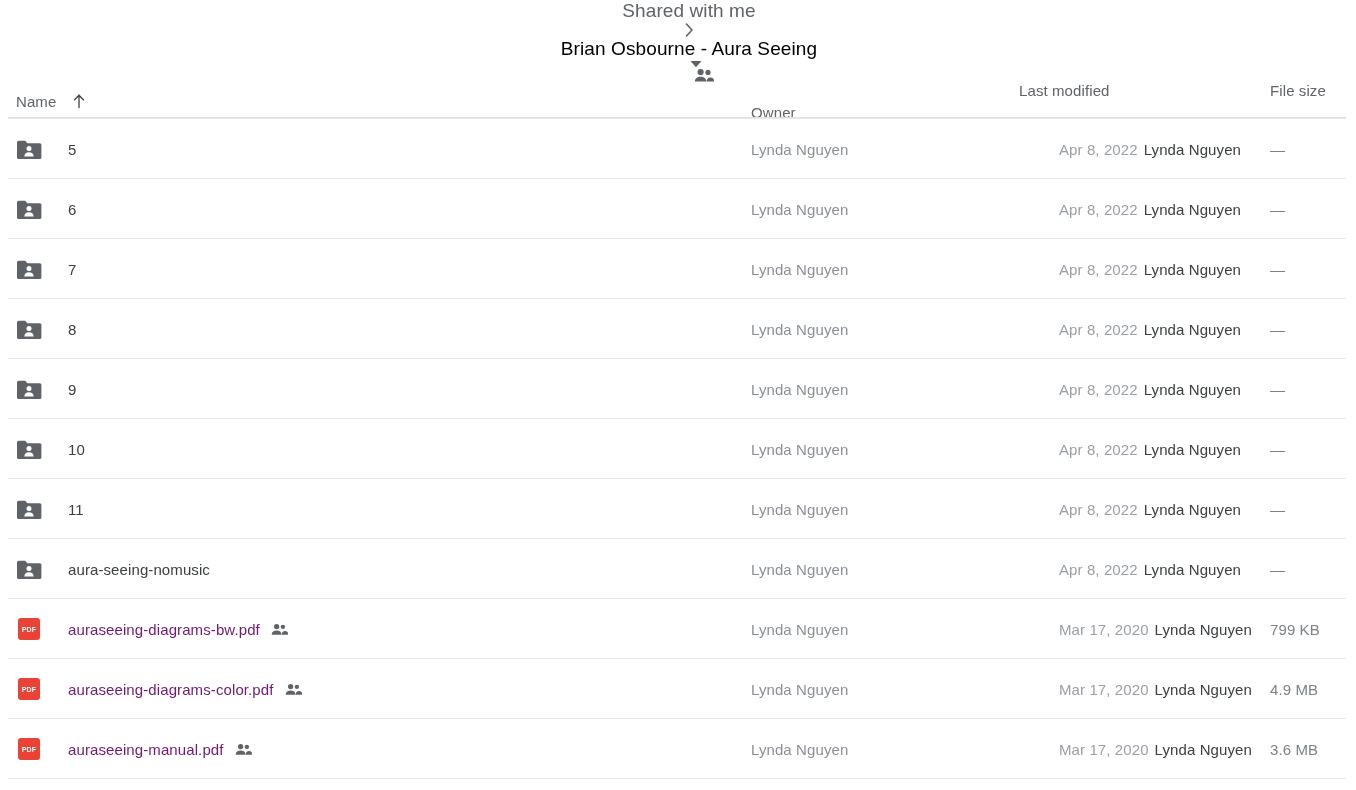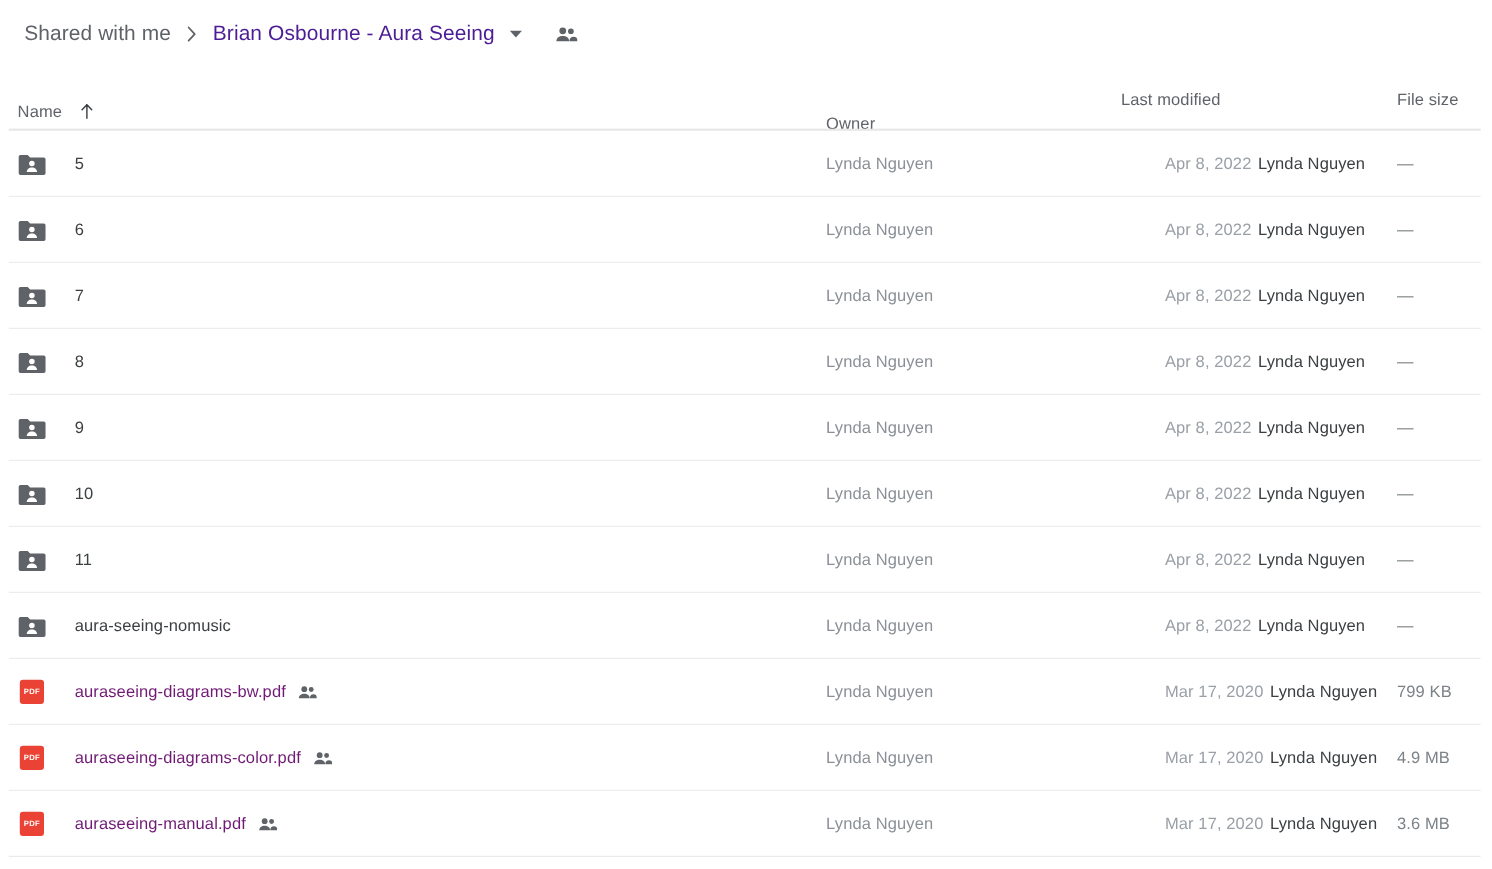--- a/index.html
+++ b/index.html
@@ -11,38 +11,39 @@
     overflow: hidden;
   }
 
   
   .breadcrumb-bar {
     height: 62px;
     display: flex;
     align-items: center;
     padding-left: 22px;
     background: #ffffff;
+    flex-direction: column;
   }
   .crumb-parent {
     font-size: 19px;
     color: #5f6368;
     letter-spacing: 0.1px;
     white-space: nowrap;
   }
   .crumb-sep {
     margin: 0 13px 0 14px;
     color: #5f6368;
     font-size: 15px;
     line-height: 1;
     display: flex;
     align-items: center;
   }
   .crumb-current {
     font-size: 19px;
-    color: #4c1d95;
+    color: #000000;
     letter-spacing: 0.1px;
     white-space: nowrap;
   }
   .crumb-caret {
     margin-left: 13px;
     width: 12px; height: 12px;
     display: flex; align-items: center; justify-content: center;
   }
   .crumb-caret svg { display: block; }
   .crumb-people {

